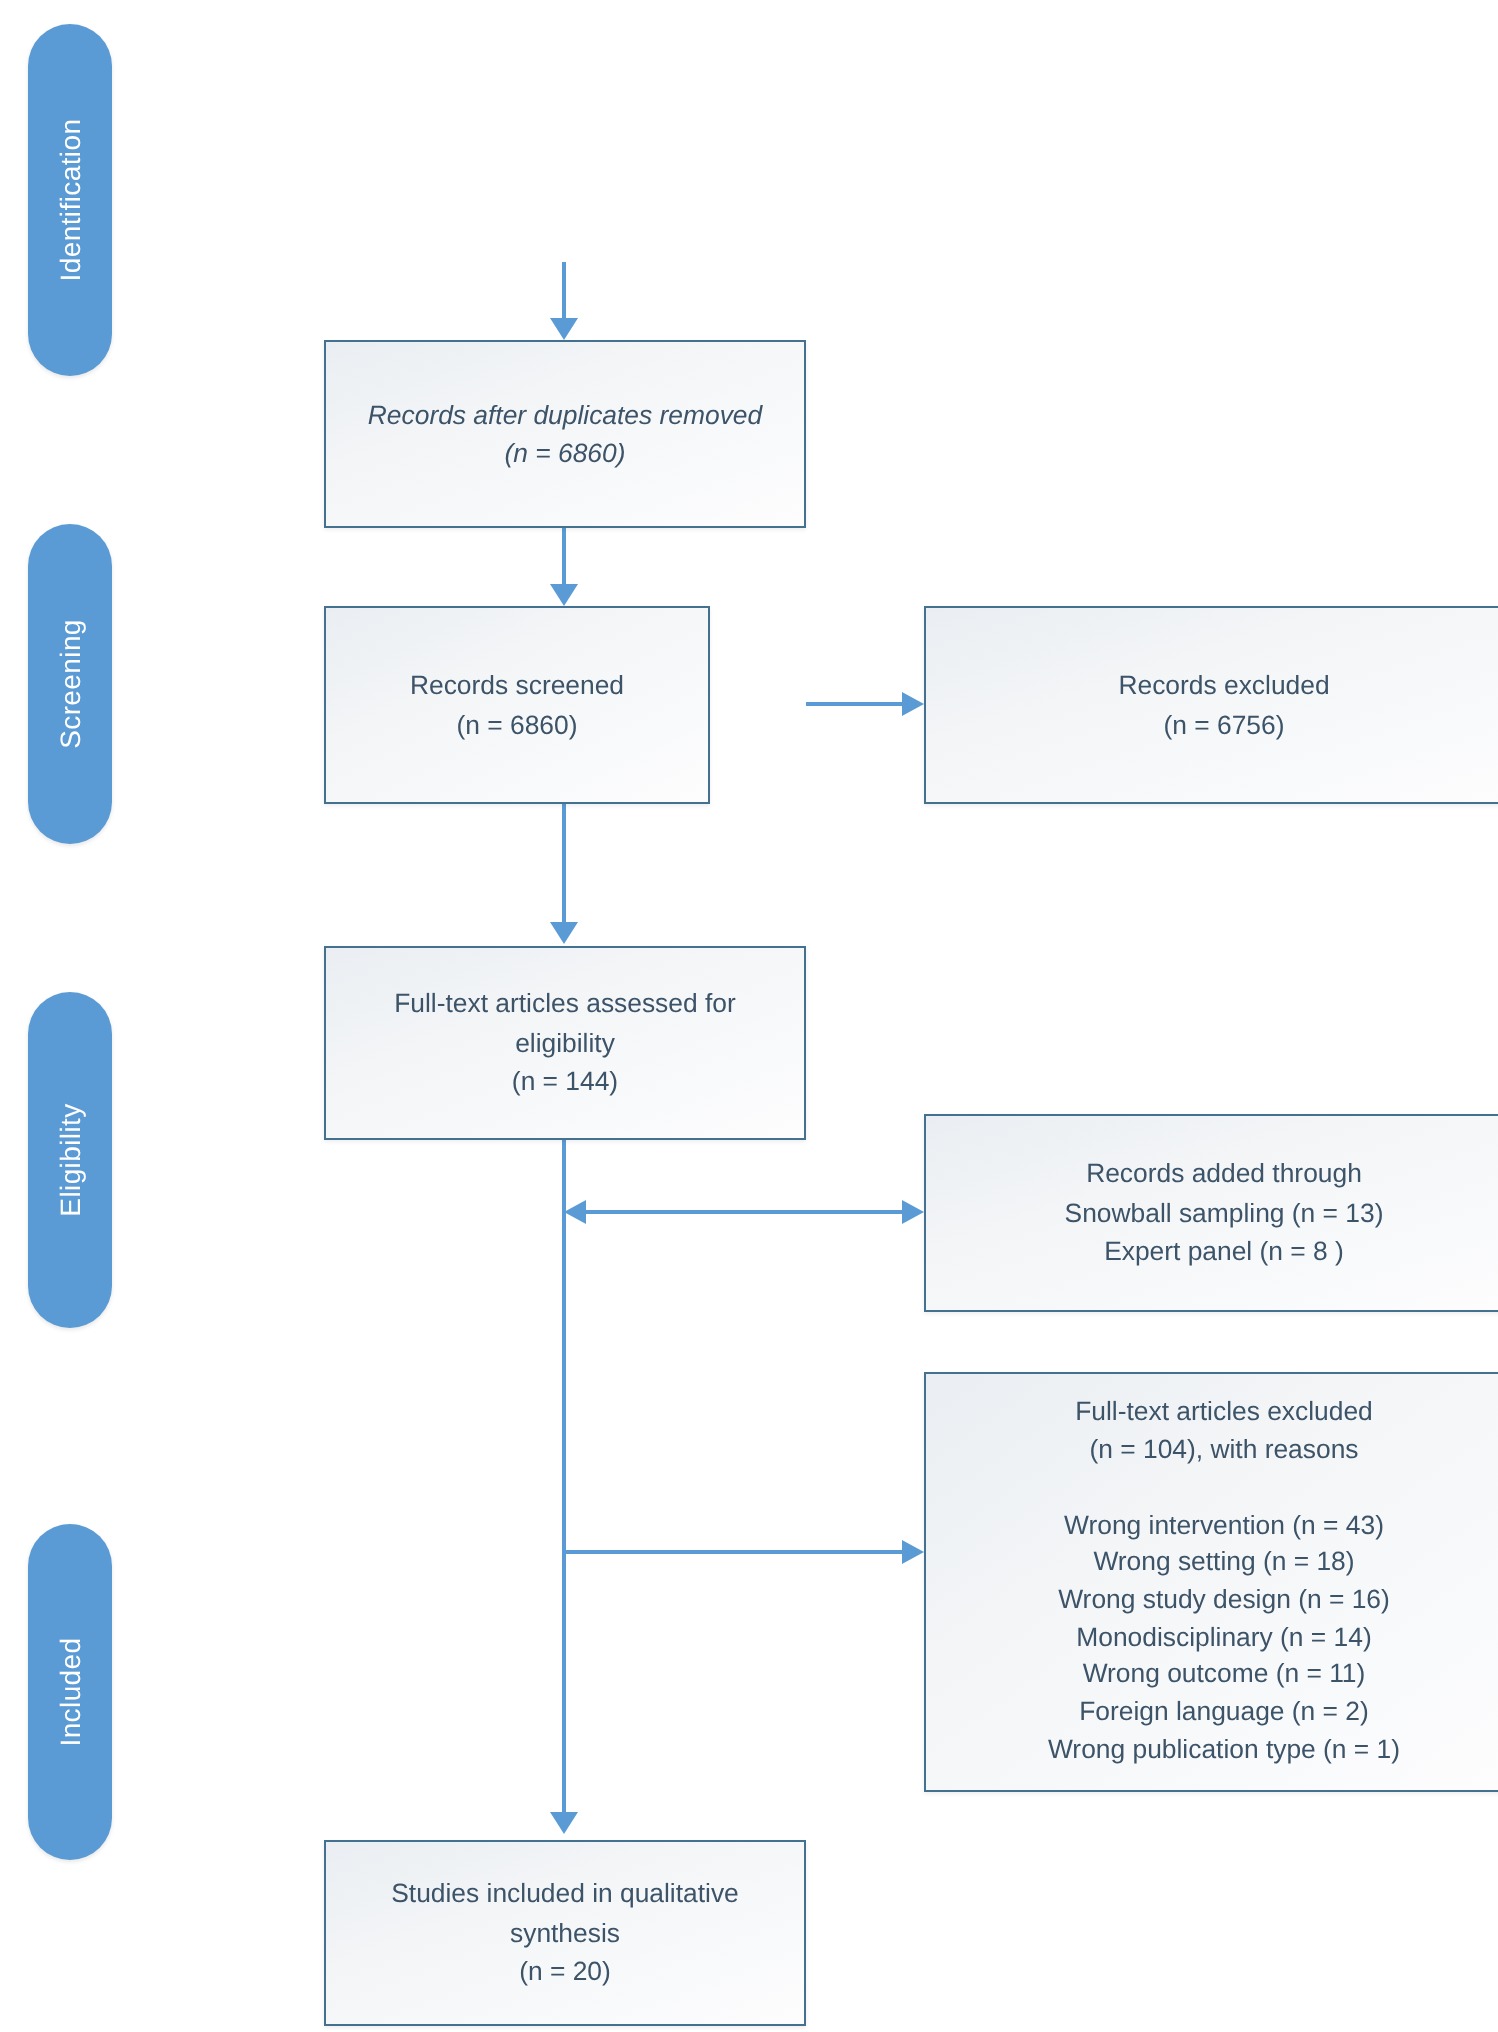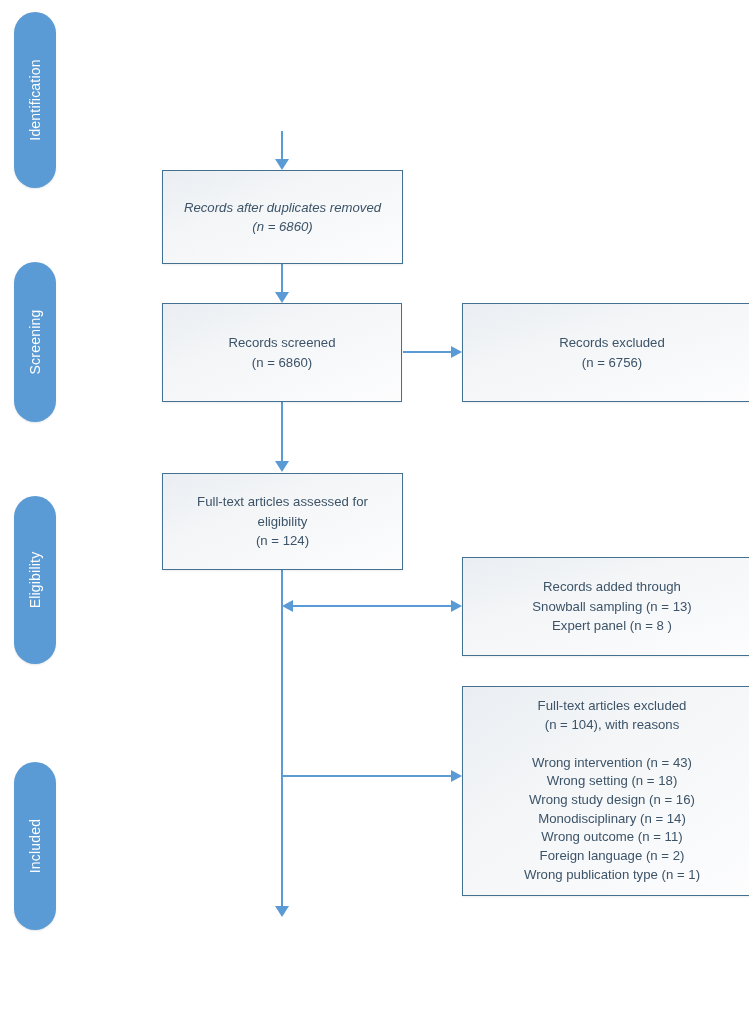--- a/index.html
+++ b/index.html
@@ -63,21 +63,21 @@
     display: block;
     width: 100%;
     padding: 0 8px;
     box-sizing: border-box;
     white-space: pre-line;
   }
 
   
   #box-identified   { left: 162px; top: 31px;  width: 241px; height: 100px; }
   #box-duplicates   { left: 162px; top: 170px; width: 241px; height: 94px; font-style: italic;  }
-  #box-screened     { left: 162px; top: 303px; width: 240px; height: 99px;  }
+  #box-screened     { left: 162px; top: 303px; width: 193px; height: 99px;  }
   #box-fulltext     { left: 162px; top: 473px; width: 241px; height: 97px;  }
   #box-included     { left: 162px; top: 920px; width: 241px; height: 93px;  }
 
   
   #box-excluded     { left: 462px; top: 303px; width: 300px; height: 99px; }
   #box-added        { left: 462px; top: 557px; width: 300px; height: 99px; }
   #box-ftexcluded   { left: 462px; top: 686px; width: 300px; height: 210px; }
   #box-ftexcluded .box-text { line-height: 1.42; }
 
   
@@ -165,21 +165,21 @@
   </div>
 
   <div class="flow-box" id="box-excluded">
     <span class="box-text">Records excluded
 (n = 6756)</span>
   </div>
 
   <div class="flow-box" id="box-fulltext">
     <span class="box-text">Full-text articles assessed for
 eligibility
-(n = 124)</span>
+(n = 144)</span>
   </div>
 
   <div class="flow-box" id="box-added">
     <span class="box-text">Records added through
 Snowball sampling (n = 13)
 Expert panel (n = 8 )</span>
   </div>
 
   <div class="flow-box" id="box-ftexcluded">
     <span class="box-text">Full-text articles excluded
@@ -187,14 +187,19 @@
 
 Wrong intervention (n = 43)
 Wrong setting (n = 18)
 Wrong study design (n = 16)
 Monodisciplinary (n = 14)
 Wrong outcome (n = 11)
 Foreign language (n = 2)
 Wrong publication type (n = 1)</span>
   </div>
 
+  <div class="flow-box" id="box-included">
+    <span class="box-text">Studies included in qualitative
+synthesis
+(n = 20)</span>
+  </div>
 
 </div>
 
 </body></html>

